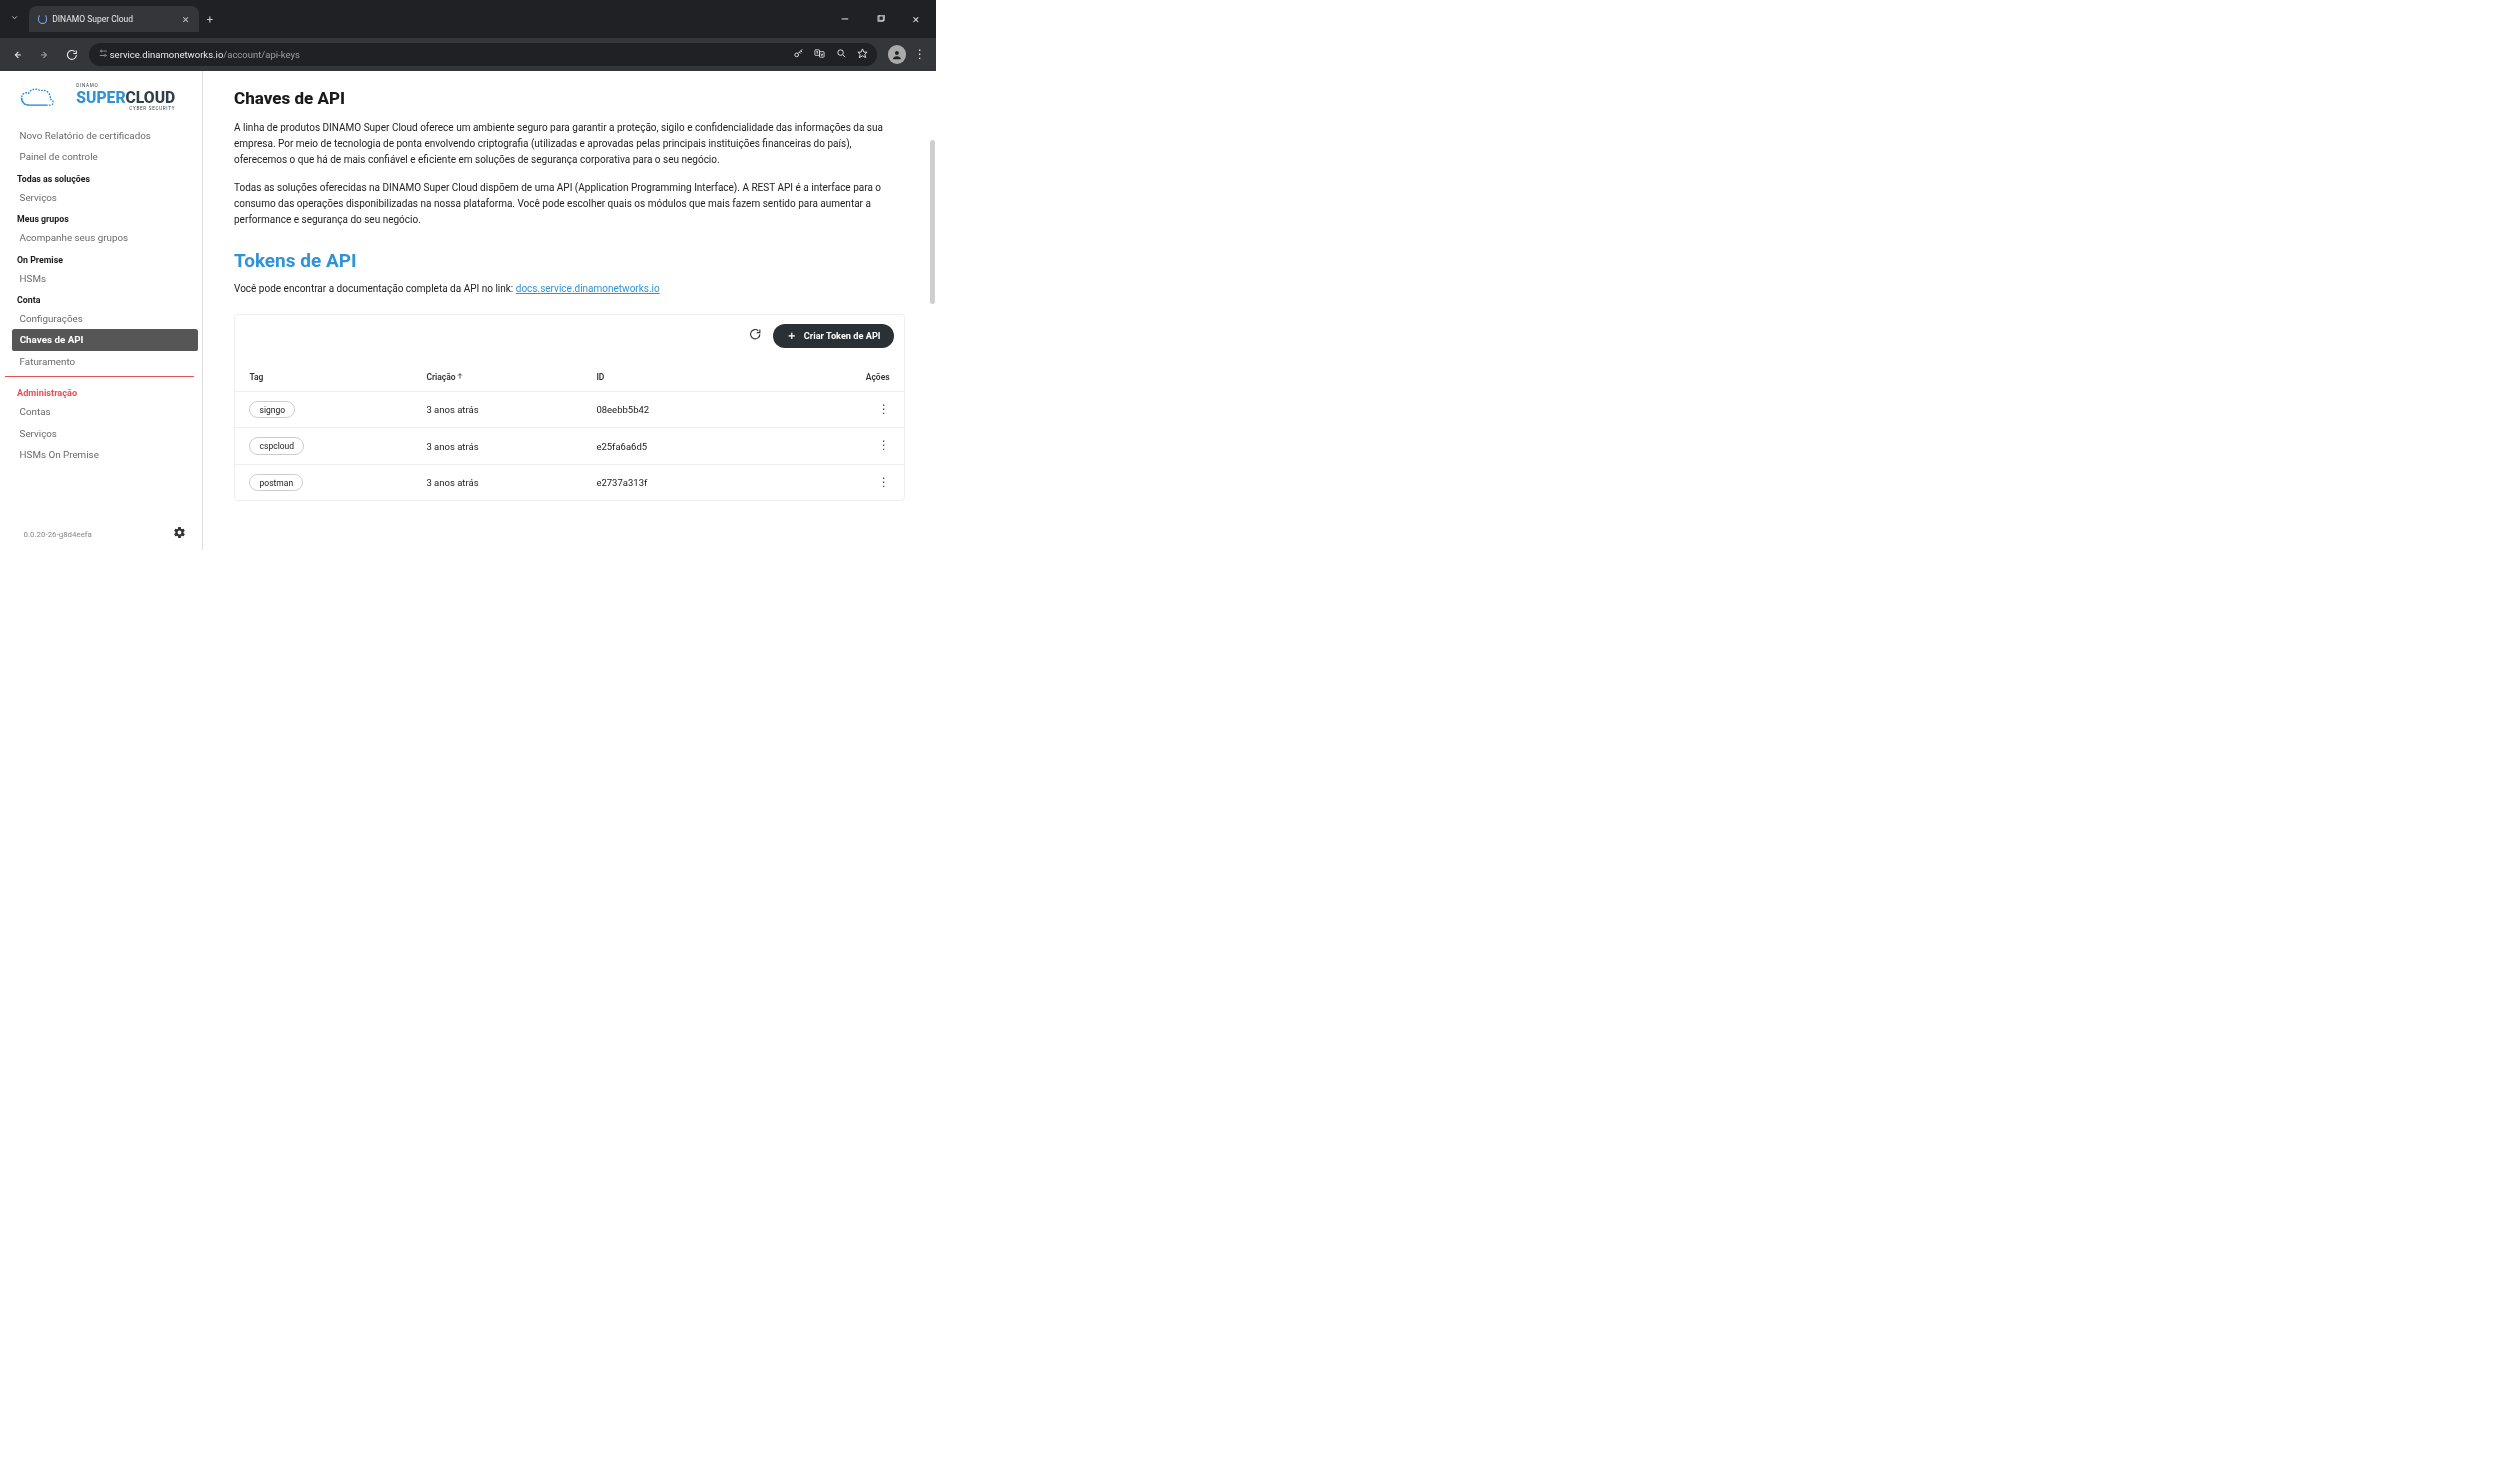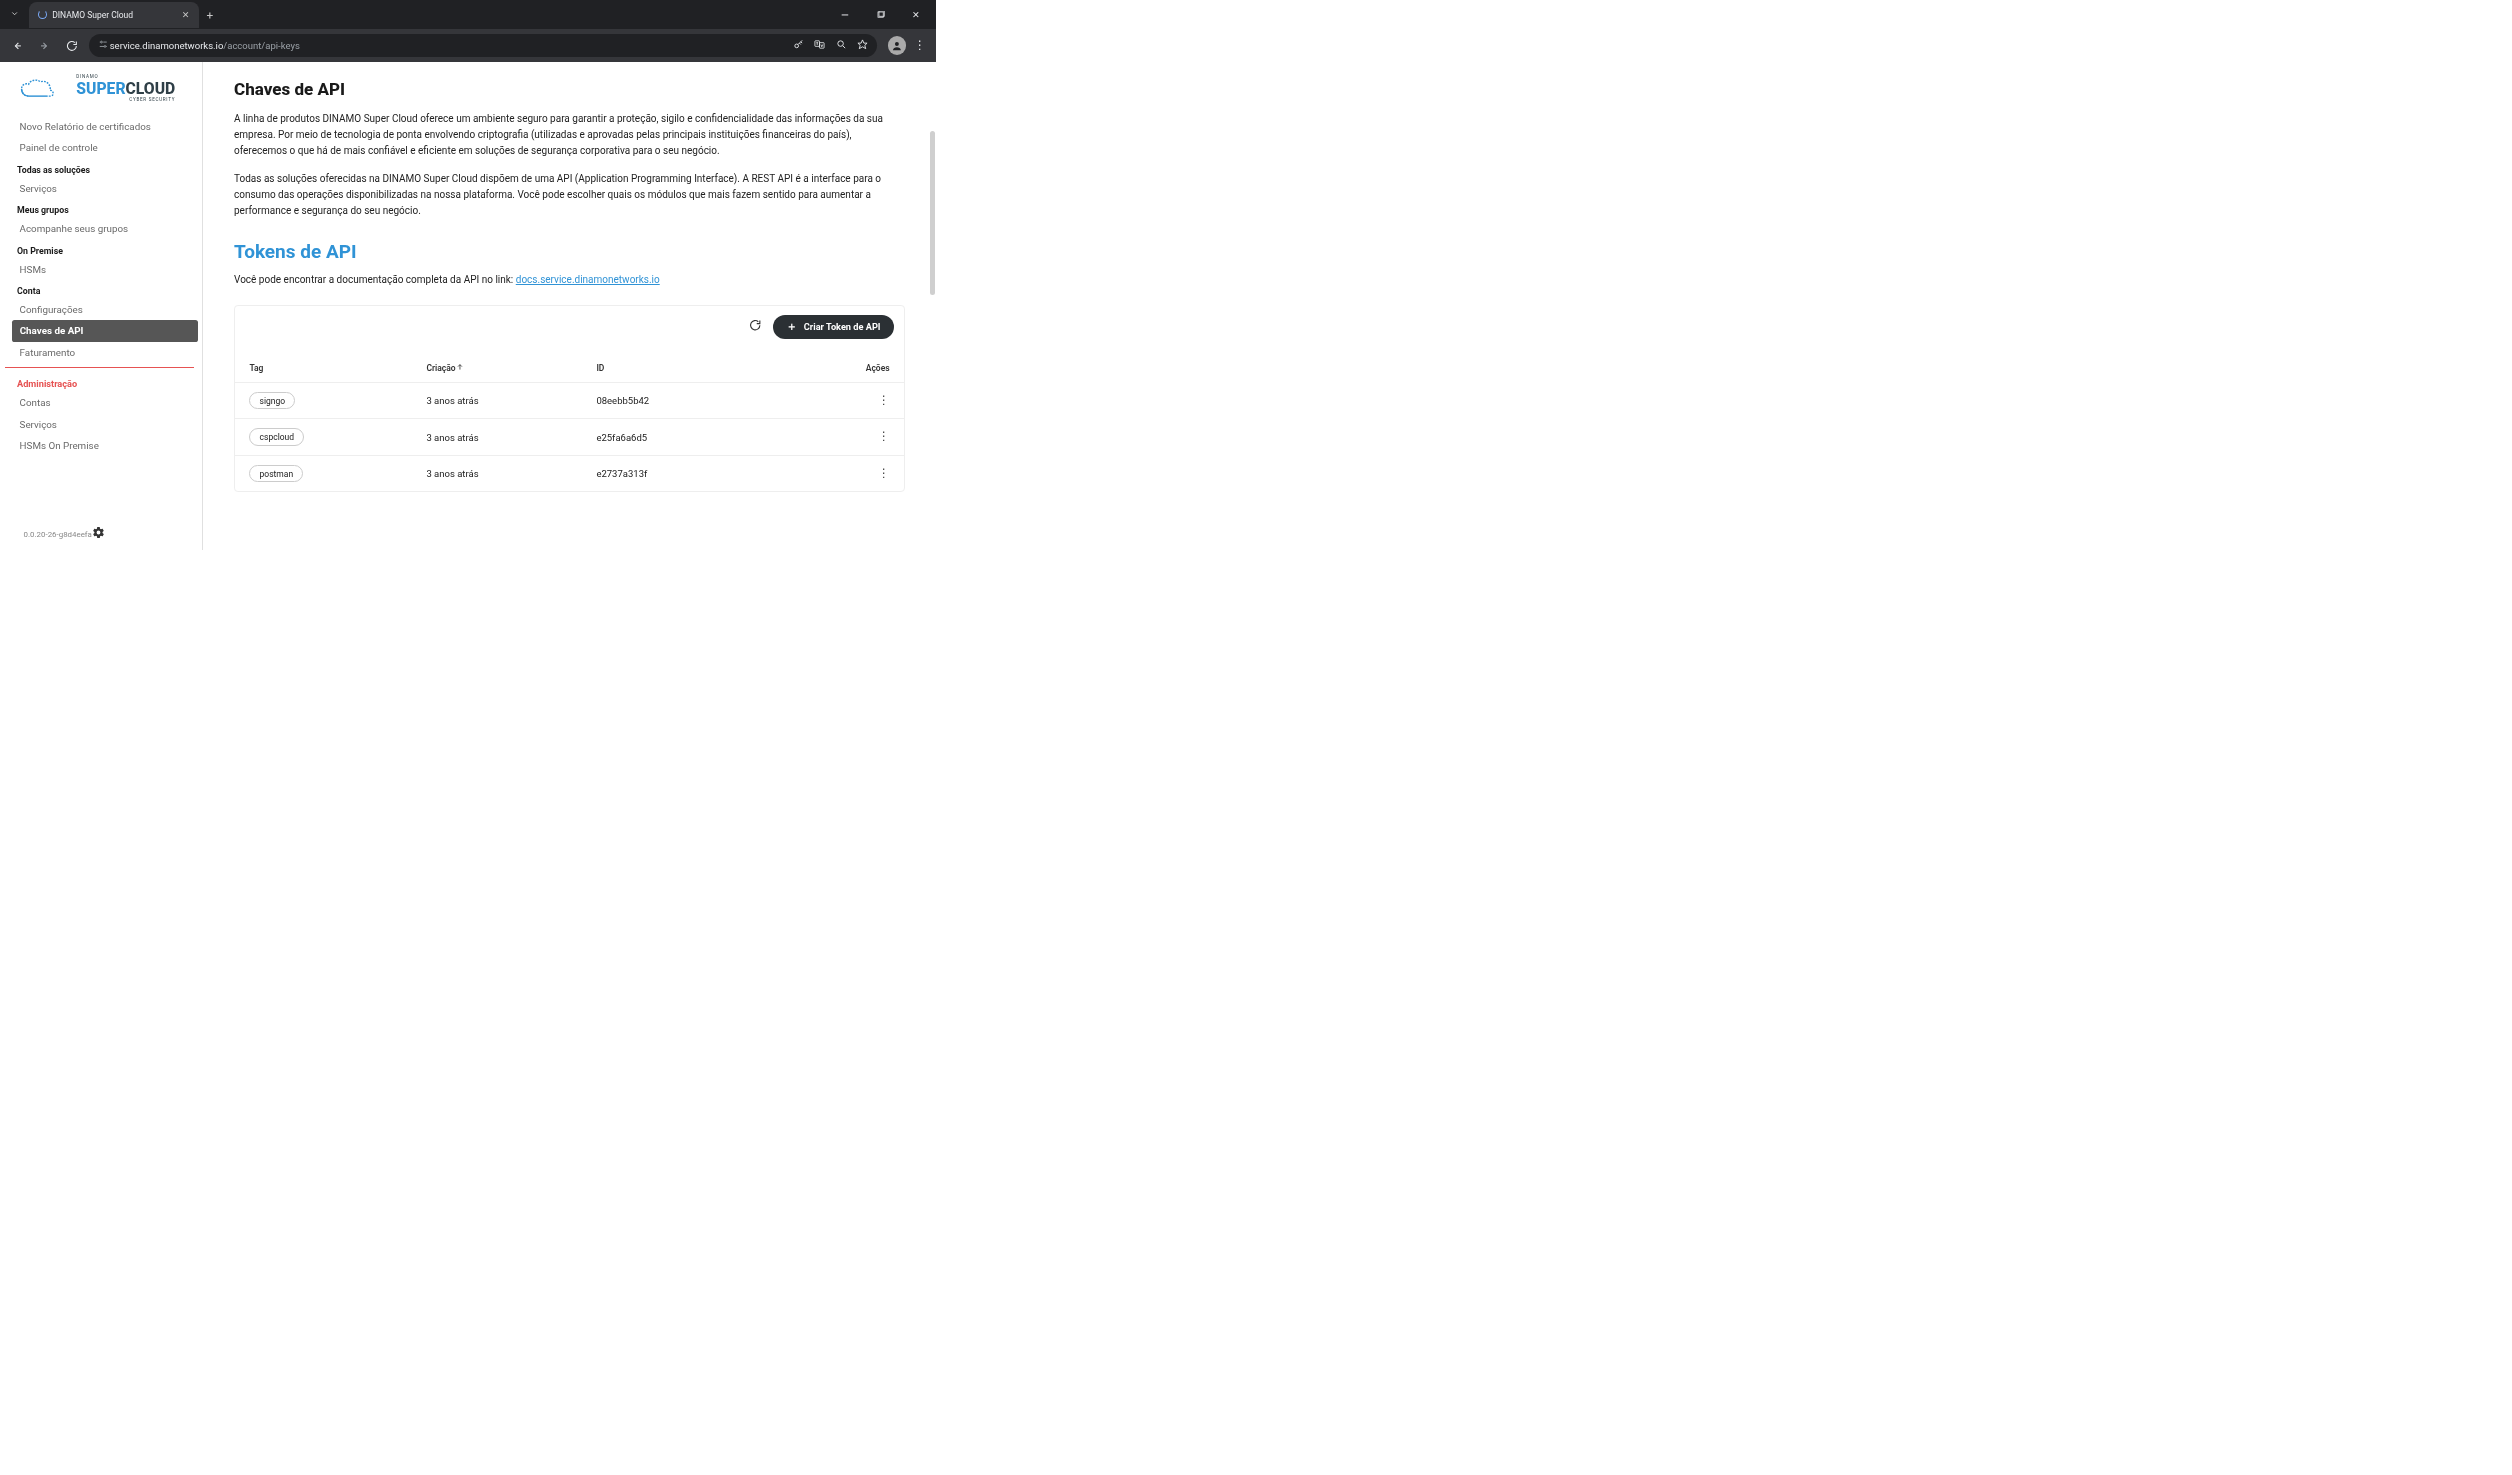--- a/index.html
+++ b/index.html
@@ -18,21 +18,21 @@
 
 .browser-window {
   background: #202124;
   display: flex;
   flex-direction: column;
   height: 100%;
 }
 .titlebar {
   display: flex;
   align-items: center;
-  height: 29px;
+  height: 38px;
   background: #202124;
   padding: 0 5.2px;
 }
 .titlebar-dropdown {
   color: #c7c7c7;
   padding: 3.9px 5.2px;
   cursor: pointer;
 }
 .tab {
   display: flex;
@@ -240,20 +240,21 @@
 }
 .admin-title {
   color: #e65252;
   font-weight: 700;
   font-size: 9.2px;
   padding: 10.5px 19.6px 2.6px 17px;
 }
 .sidebar-footer {
   display: flex;
   align-items: center;
+  justify-content: space-between;
   padding: 6.5px 15.7px 7.9px 23.6px;
   font-size: 7.9px;
   color: #888;
 }
 .gear {
   cursor: pointer;
   color: #333;
   font-size: 11.8px;
 }
 

